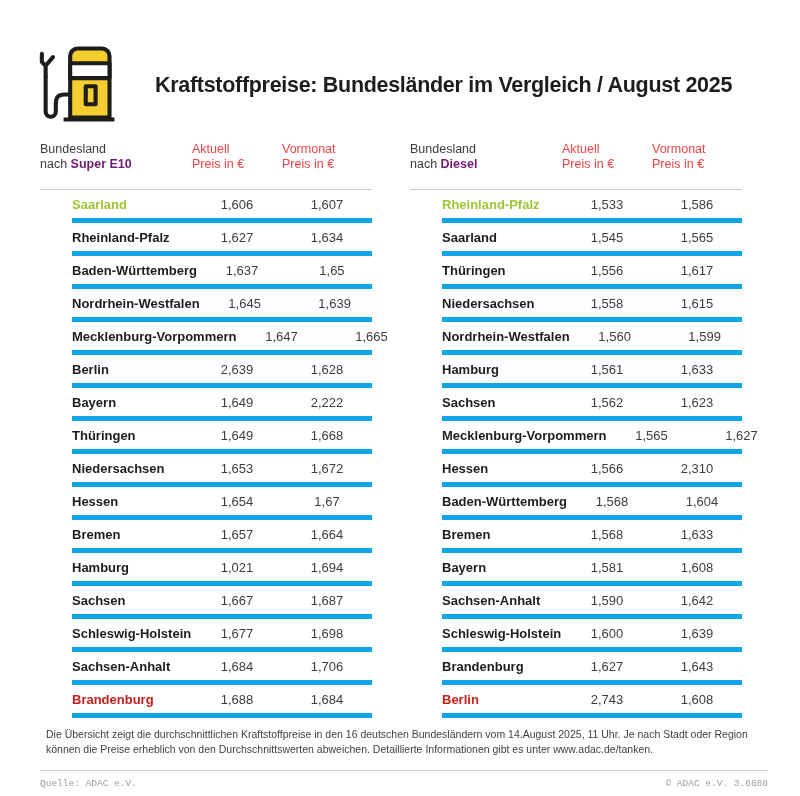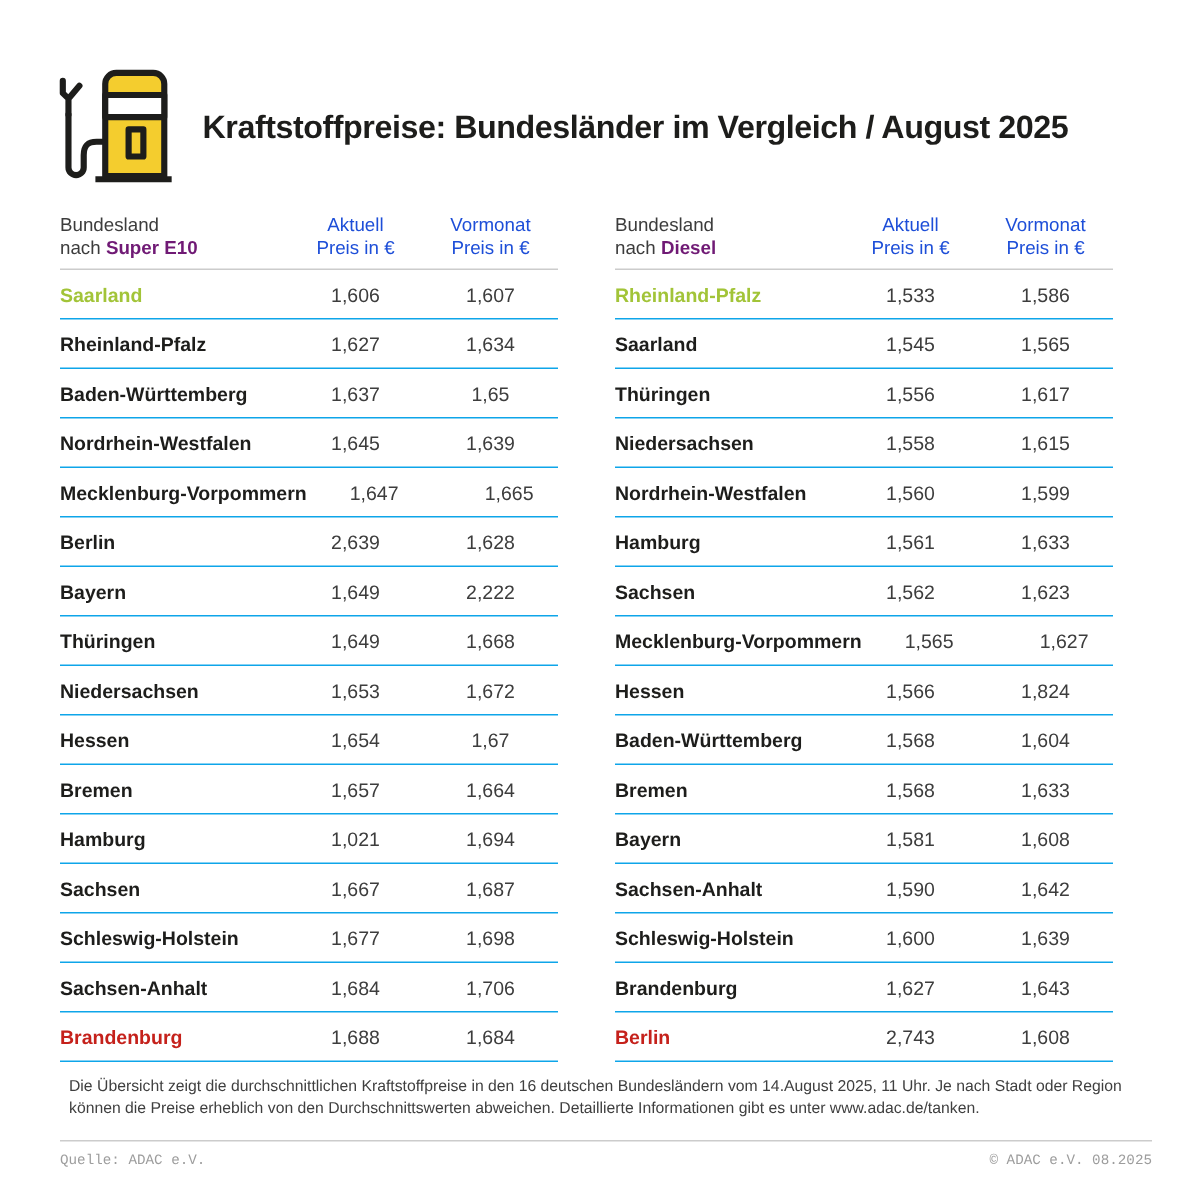--- a/index.html
+++ b/index.html
@@ -2,37 +2,37 @@
 <html><head>
 <meta charset="utf-8">
 <style>
   * { margin:0; padding:0; box-sizing:border-box; }
   html,body { background:#fff; }
   .page {
     position:relative; width:800px; height:796px; background:#ffffff;
     font-family:"Liberation Sans", sans-serif; color:#1d1d1b; overflow:hidden;
   }
   
-  .header { display:flex; align-items:center; gap:13px; padding:42px 40px 0 38px; }
+  .header { display:flex; align-items:center; gap:33px; padding:42px 40px 0 38px; }
   .pump-icon { flex:0 0 auto; }
   .title { font-size:21.5px; font-weight:bold; letter-spacing:-0.3px; color:#1d1d1b; }
   
   .tables { display:flex; gap:38px; margin:14px 0 0 40px; }
   .table { width:332px; }
   .thead {
     display:grid; grid-template-columns:1fr 90px 90px;
-    padding-bottom:7px; border-bottom:1px solid #cccccc;
+    padding-bottom:18px; border-bottom:1px solid #cccccc;
     font-size:12.5px; line-height:14.5px;
   }
   .thead .c1 { color:#3c3c3c; }
   .thead .c1 b { color:#701a75; }
-  .thead .ch { color:#1d4ed8; text-align:center; }
+  .thead .ch { color:#ef4444; text-align:left; }
   .trow {
     display:grid; grid-template-columns:1fr 90px 90px; align-items:center;
-    height:33px; border-bottom:1px solid #0ea5e9;
+    height:33px; border-bottom:5px solid #0ea5e9;margin-left:32px;
   }
   .state { font-weight:bold; font-size:13px; color:#1d1d1b; white-space:nowrap; }
   .val   { text-align:center; font-size:13px; color:#3d3d3d; }
   .trow.green .state { color:#a2c438; }
   .trow.red   .state { color:#c5211b; }
   
   .footnote {
     margin:9px 32px 0 46px; max-width:730px;
     font-size:10.5px; line-height:15px; color:#3f3f3f;
   }
@@ -222,21 +222,21 @@
             <span class="val">1,623</span>
           </div>
           <div class="trow">
             <span class="state">Mecklenburg-Vorpommern</span>
             <span class="val">1,565</span>
             <span class="val">1,627</span>
           </div>
           <div class="trow">
             <span class="state">Hessen</span>
             <span class="val">1,566</span>
-            <span class="val">1,824</span>
+            <span class="val">2,310</span>
           </div>
           <div class="trow">
             <span class="state">Baden-Württemberg</span>
             <span class="val">1,568</span>
             <span class="val">1,604</span>
           </div>
           <div class="trow">
             <span class="state">Bremen</span>
             <span class="val">1,568</span>
             <span class="val">1,633</span>
@@ -268,16 +268,16 @@
           </div>
         </div>
     </div>
 
   </div>
 
   <div class="footnote">Die Übersicht zeigt die durchschnittlichen Kraftstoffpreise in den 16 deutschen Bundesländern vom 14.August 2025, 11 Uhr. Je nach Stadt oder Region können die Preise erheblich von den Durchschnittswerten abweichen. Detaillierte Informationen gibt es unter www.adac.de/tanken.</div>
 
   <div class="bottombar">
     <span>Quelle: ADAC e.V.</span>
-    <span>© ADAC e.V. 08.2025</span>
+    <span>© ADAC e.V. 3.6688</span>
   </div>
 
 </div>
 
 </body></html>

